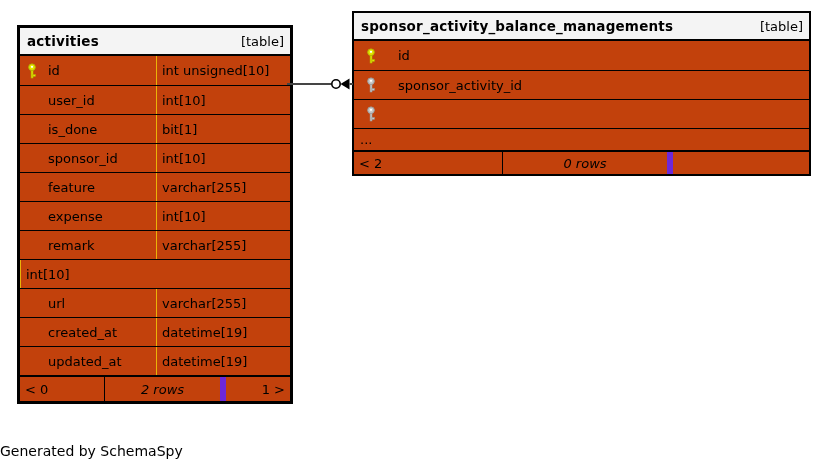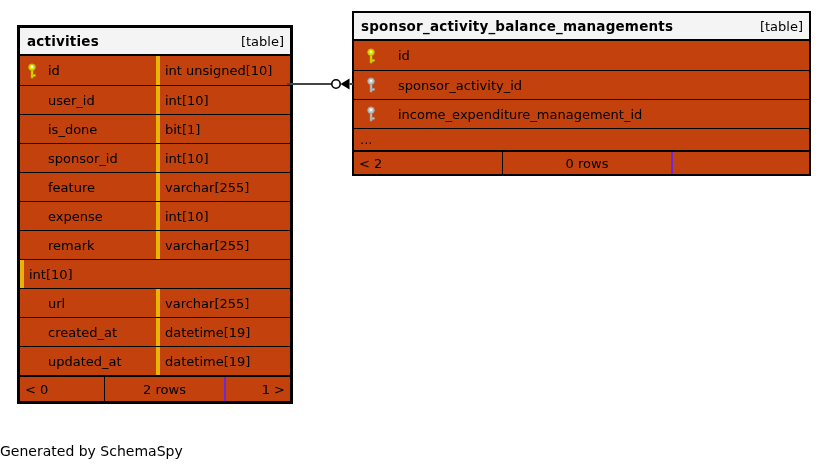--- a/index.html
+++ b/index.html
@@ -17,33 +17,33 @@
     height:26px; padding:0 6px 0 7px; box-sizing:content-box;
   }
   .tname { font-weight:bold; font-size:13.5px; letter-spacing:0.2px; }
   .tbadge { font-size:13px; font-weight:normal; }
 
   .trow { display:flex; align-items:stretch; height:29px; box-sizing:border-box; border-top:1px solid #000; }
   .rows .trow:first-child { border-top:none; }
   .name-cell { display:flex; align-items:center; font-size:13px; }
   #table-activities .name-cell { width:136px; }
   #table-sabm .name-cell { flex:1; }
-  .type-cell { flex:1; display:flex; align-items:center; border-left:4px solid #eab308; padding-left:5px; font-size:13px; }
+  .type-cell { flex:1; display:flex; align-items:center; border-left:1px solid #eab308; padding-left:5px; font-size:13px; }
   .key-slot { width:10px; height:16px; display:inline-flex; flex:none; }
   #table-activities .key-slot { margin:0 11px 0 7px; }
   #table-sabm .key-slot { margin:0 22px 0 12px; }
 
   .ellipsis-row { border-top:1px solid #000; height:22px; box-sizing:border-box; display:flex; align-items:center; padding-left:6px; font-size:13px; }
 
   .tfoot { display:flex; border-top:2px solid #000; font-size:13px; }
   #table-activities .tfoot { height:24px; }
   #table-sabm .tfoot { height:22px; }
   .fcell { display:flex; align-items:center; box-sizing:border-box; }
   .fcell.f-left { padding-left:5px; justify-content:flex-start; }
-  .fcell.f-center { justify-content:center; border-left:1px solid #000; border-right:2px solid #6d28d9; }
+  .fcell.f-center { justify-content:center; border-left:1px solid #000; border-right:6px solid #6d28d9;font-style:italic; }
   .fcell.f-right { padding-right:5px; justify-content:flex-end; flex:1; }
   #table-activities .f-left { width:84px; }
   #table-activities .f-center { width:122px; }
   #table-sabm .f-left { width:148px; }
   #table-sabm .f-center { width:171px; }
 
   #connector { position:absolute; left:287px; top:72px; }
   #schemaspy-note { position:absolute; left:0; top:443px; font-size:14px; }
 </style>
 </head>
@@ -178,21 +178,20 @@
       <div class="trow">
         <div class="cell name-cell">
           <span class="key-slot">
             <svg width="10" height="16" viewBox="0 0 10 16">
               <rect x="4.1" y="6.8" width="1.9" height="8.2" fill="#c9c9c9" stroke="#9b9b9b" stroke-width="0.6"></rect>
               <rect x="6" y="11.6" width="2.4" height="1.7" fill="#c9c9c9" stroke="#9b9b9b" stroke-width="0.6"></rect>
               <circle cx="5" cy="4.2" r="3.3" fill="#c9c9c9" stroke="#9b9b9b" stroke-width="1"></circle>
               <circle cx="5" cy="3.8" r="1.15" fill="#ffffff"></circle>
             </svg>
           </span>
-          <span>income_expenditure_management_id</span>
         </div>
       </div>
     </div>
   <div class="ellipsis-row">...</div>
   <div class="tfoot">
     <div class="fcell f-left">&lt; 2</div>
     <div class="fcell f-center">0 rows</div>
     <div class="fcell f-right"></div>
   </div>
 </div>

